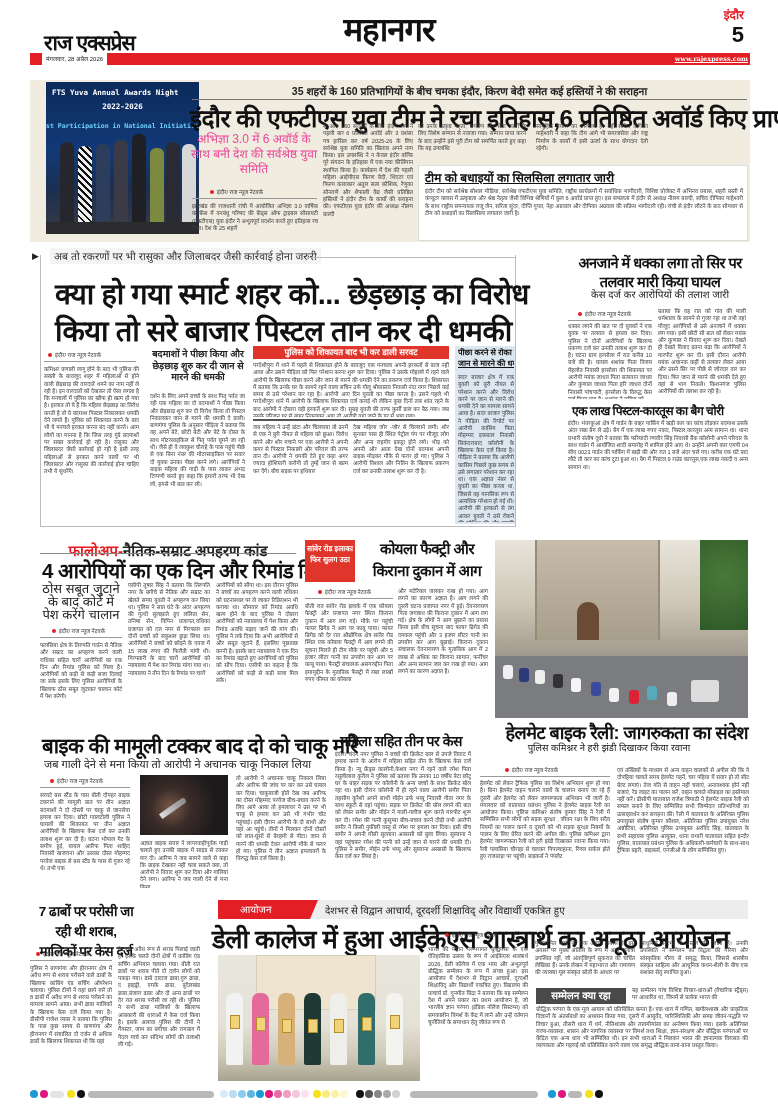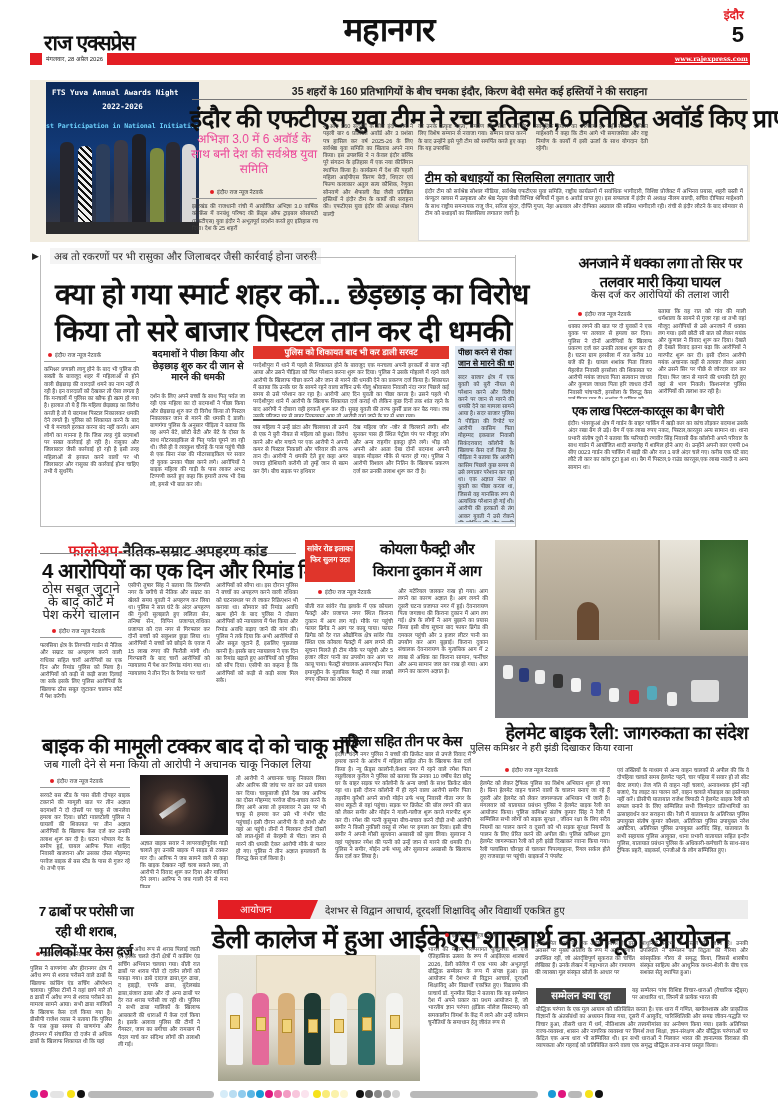--- a/index.html
+++ b/index.html
@@ -99,21 +99,21 @@
   #fire-col2 { left: 398px; top: 588px; width: 90px; height: 135px; }
 
   
   #rally-photo { left: 495px; top: 540px; width: 253px; height: 178px; background: linear-gradient(180deg,#e8e4da 0%,#cfc8b8 35%,#a9a294 60%,#8e8a86 75%,#6d6e72 100%); overflow: hidden; }
   #rally-photo .palace { position:absolute; left:40px; top:0; width:125px; height:100px; background: linear-gradient(180deg,#c7bca9,#a89e8c); border-left:2px solid #968b79; border-right:2px solid #968b79; }
   #rally-photo .gate { position:absolute; left:82px; top:62px; width:22px; height:38px; background:#6a4c34; border-radius:11px 11px 0 0; }
   #rally-photo .tree { position:absolute; right:0; top:0; width:48px; height:90px; background: radial-gradient(circle at 50% 40%, #4a7a3a, #2f5a28); }
   #rally-photo .road { position:absolute; left:0; bottom:0; width:100%; height:62px; background:#7b7c80; }
   .bike { position:absolute; width:10px; height:14px; border-radius:3px; }
   #rally-h { left: 432px; top: 720px; width: 316px; text-align: right; font-size: 18px; }
-  #rally-sub { left: 470px; top: 741px; width: 278px; text-align: left; font-size: 9.5px; }
+  #rally-sub { left: 470px; top: 741px; width: 278px; text-align: center; font-size: 9.5px; }
   #rally-byline { left: 505px; top: 766px; }
   #rally-byline-rule { left: 480px; top: 776px; width: 130px; }
   #rally-col1 { left: 480px; top: 780px; width: 130px; height: 108px; }
   #rally-col2 { left: 617px; top: 767px; width: 132px; height: 121px; }
 
   
   #knife-h { left: 42px; top: 731px; font-size: 20.5px; }
   #knife-sub { left: 44px; top: 756px; font-size: 11px; }
   #knife-byline { left: 50px; top: 777px; }
   #knife-byline-rule { left: 40px; top: 787px; width: 90px; }

